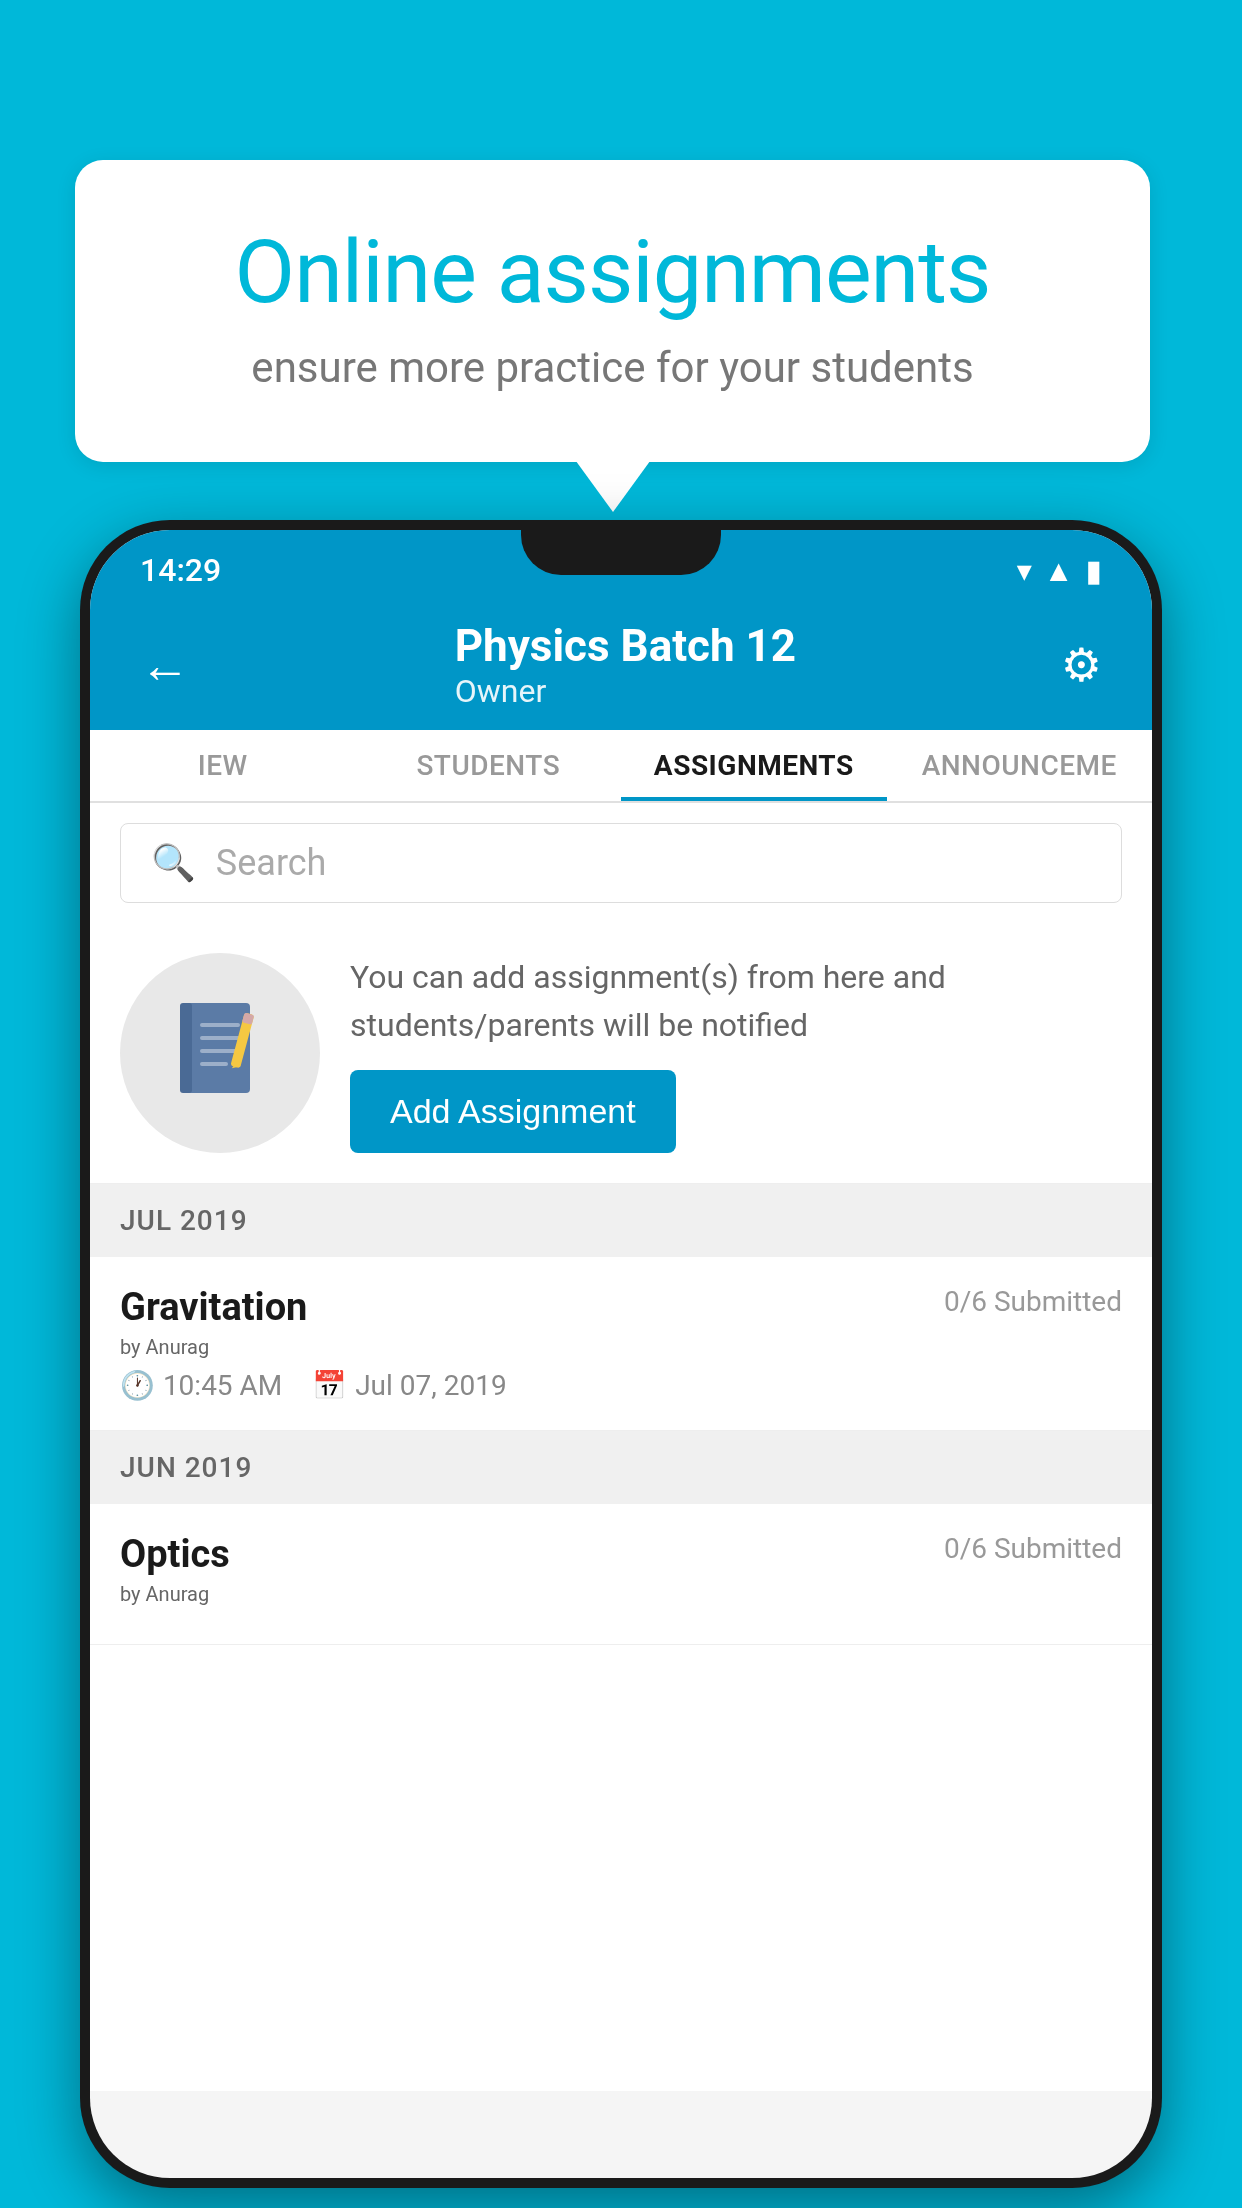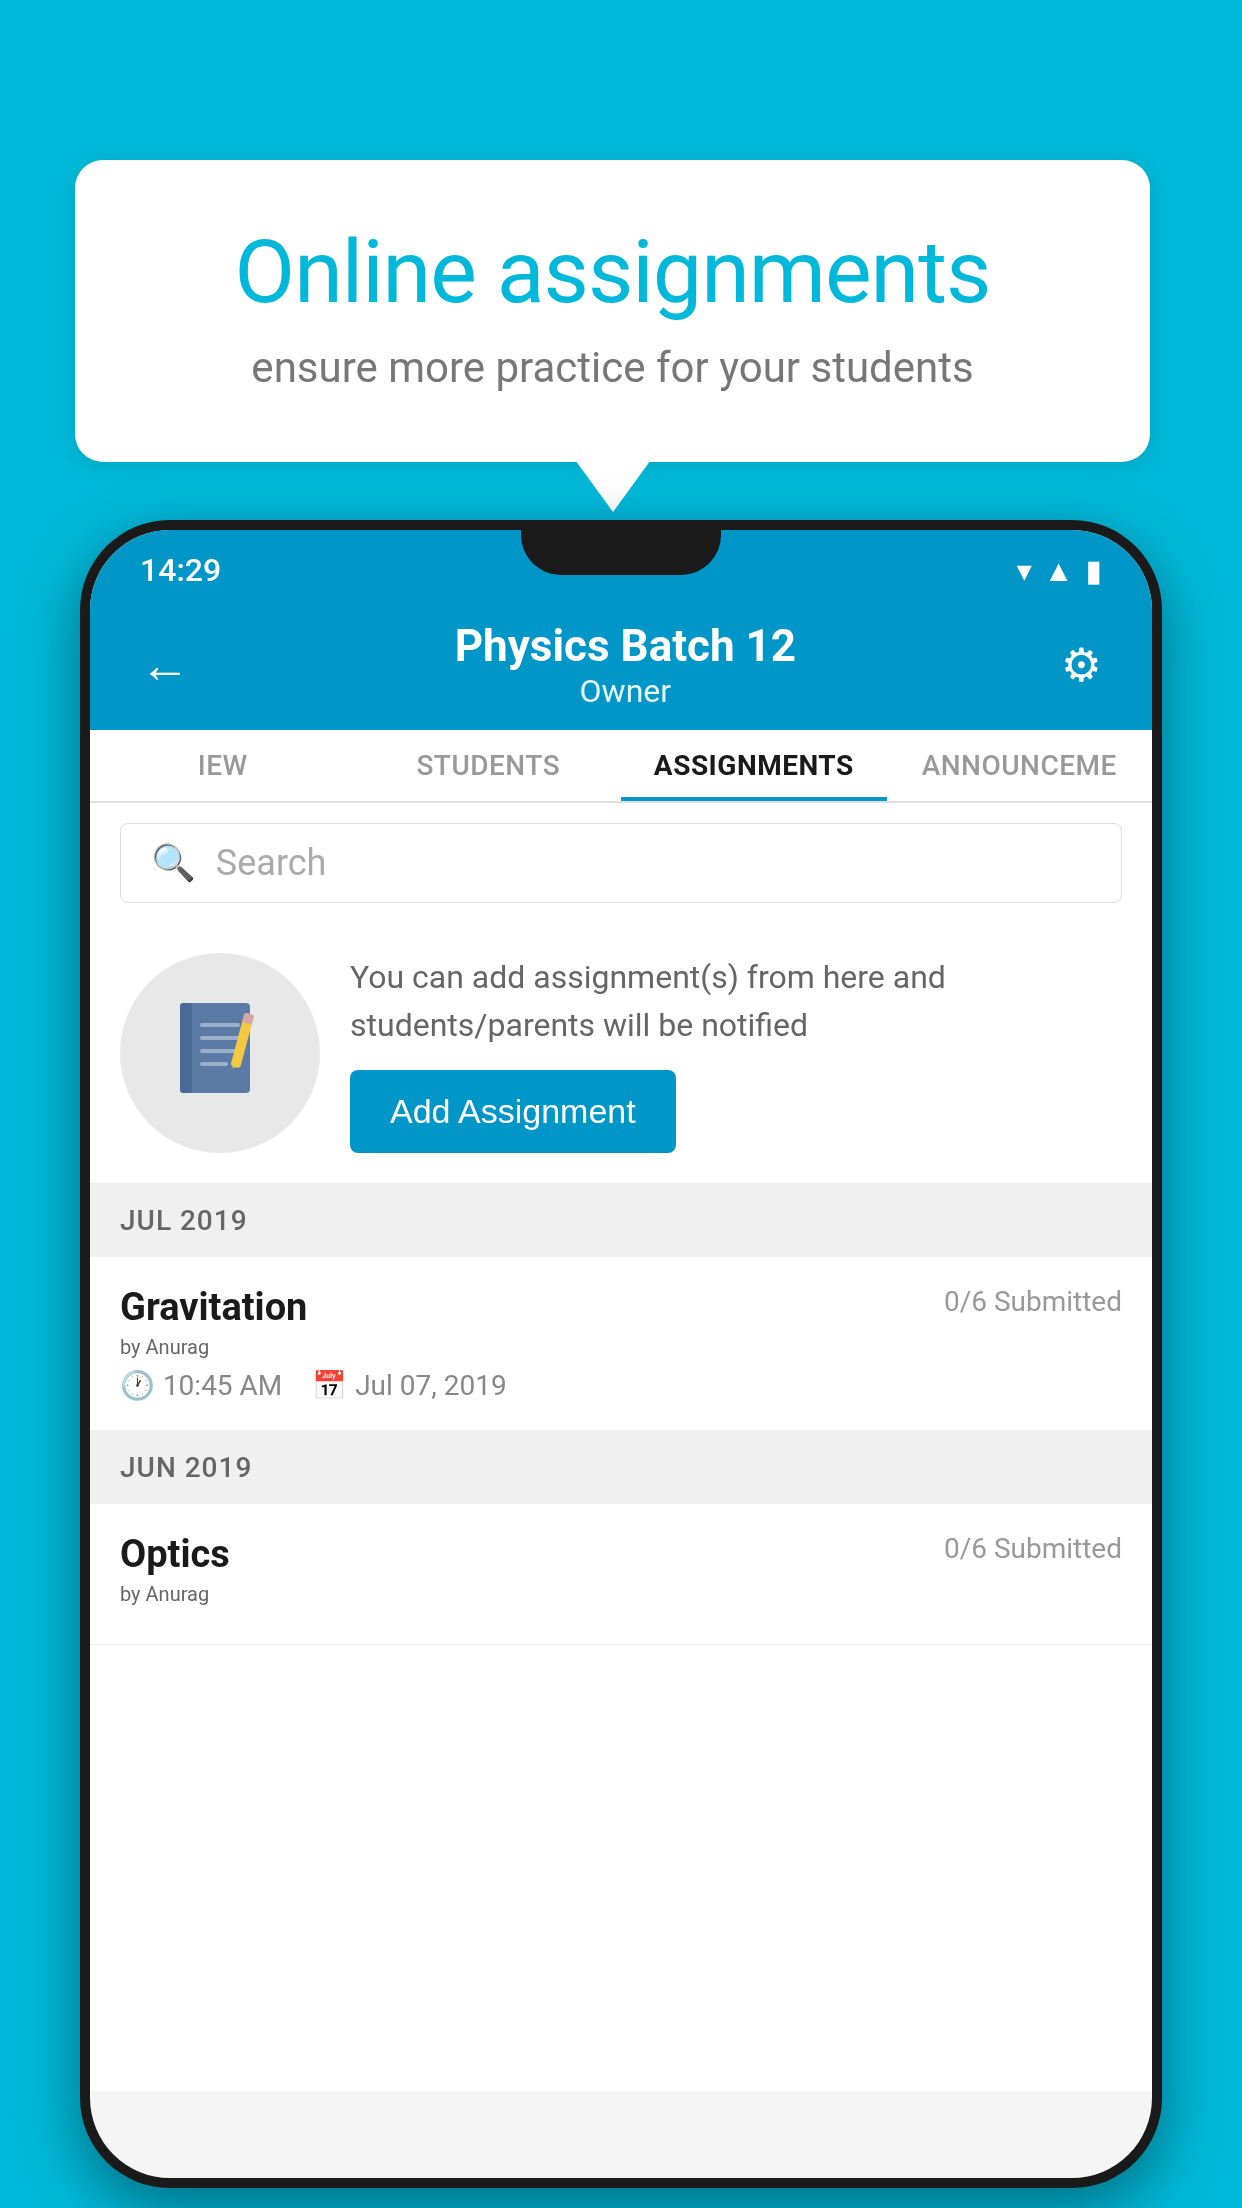--- a/index.html
+++ b/index.html
@@ -140,21 +140,21 @@
       padding: 0 50px;
     }
 
     .header-back {
       color: white;
       font-size: 50px;
       cursor: pointer;
     }
 
     .header-title-block {
-      text-align: center;
+      text-align: left;
     }
 
     .header-title {
       color: white;
       font-size: 44px;
       font-weight: 700;
     }
 
     .header-subtitle {
       color: rgba(255,255,255,0.9);

